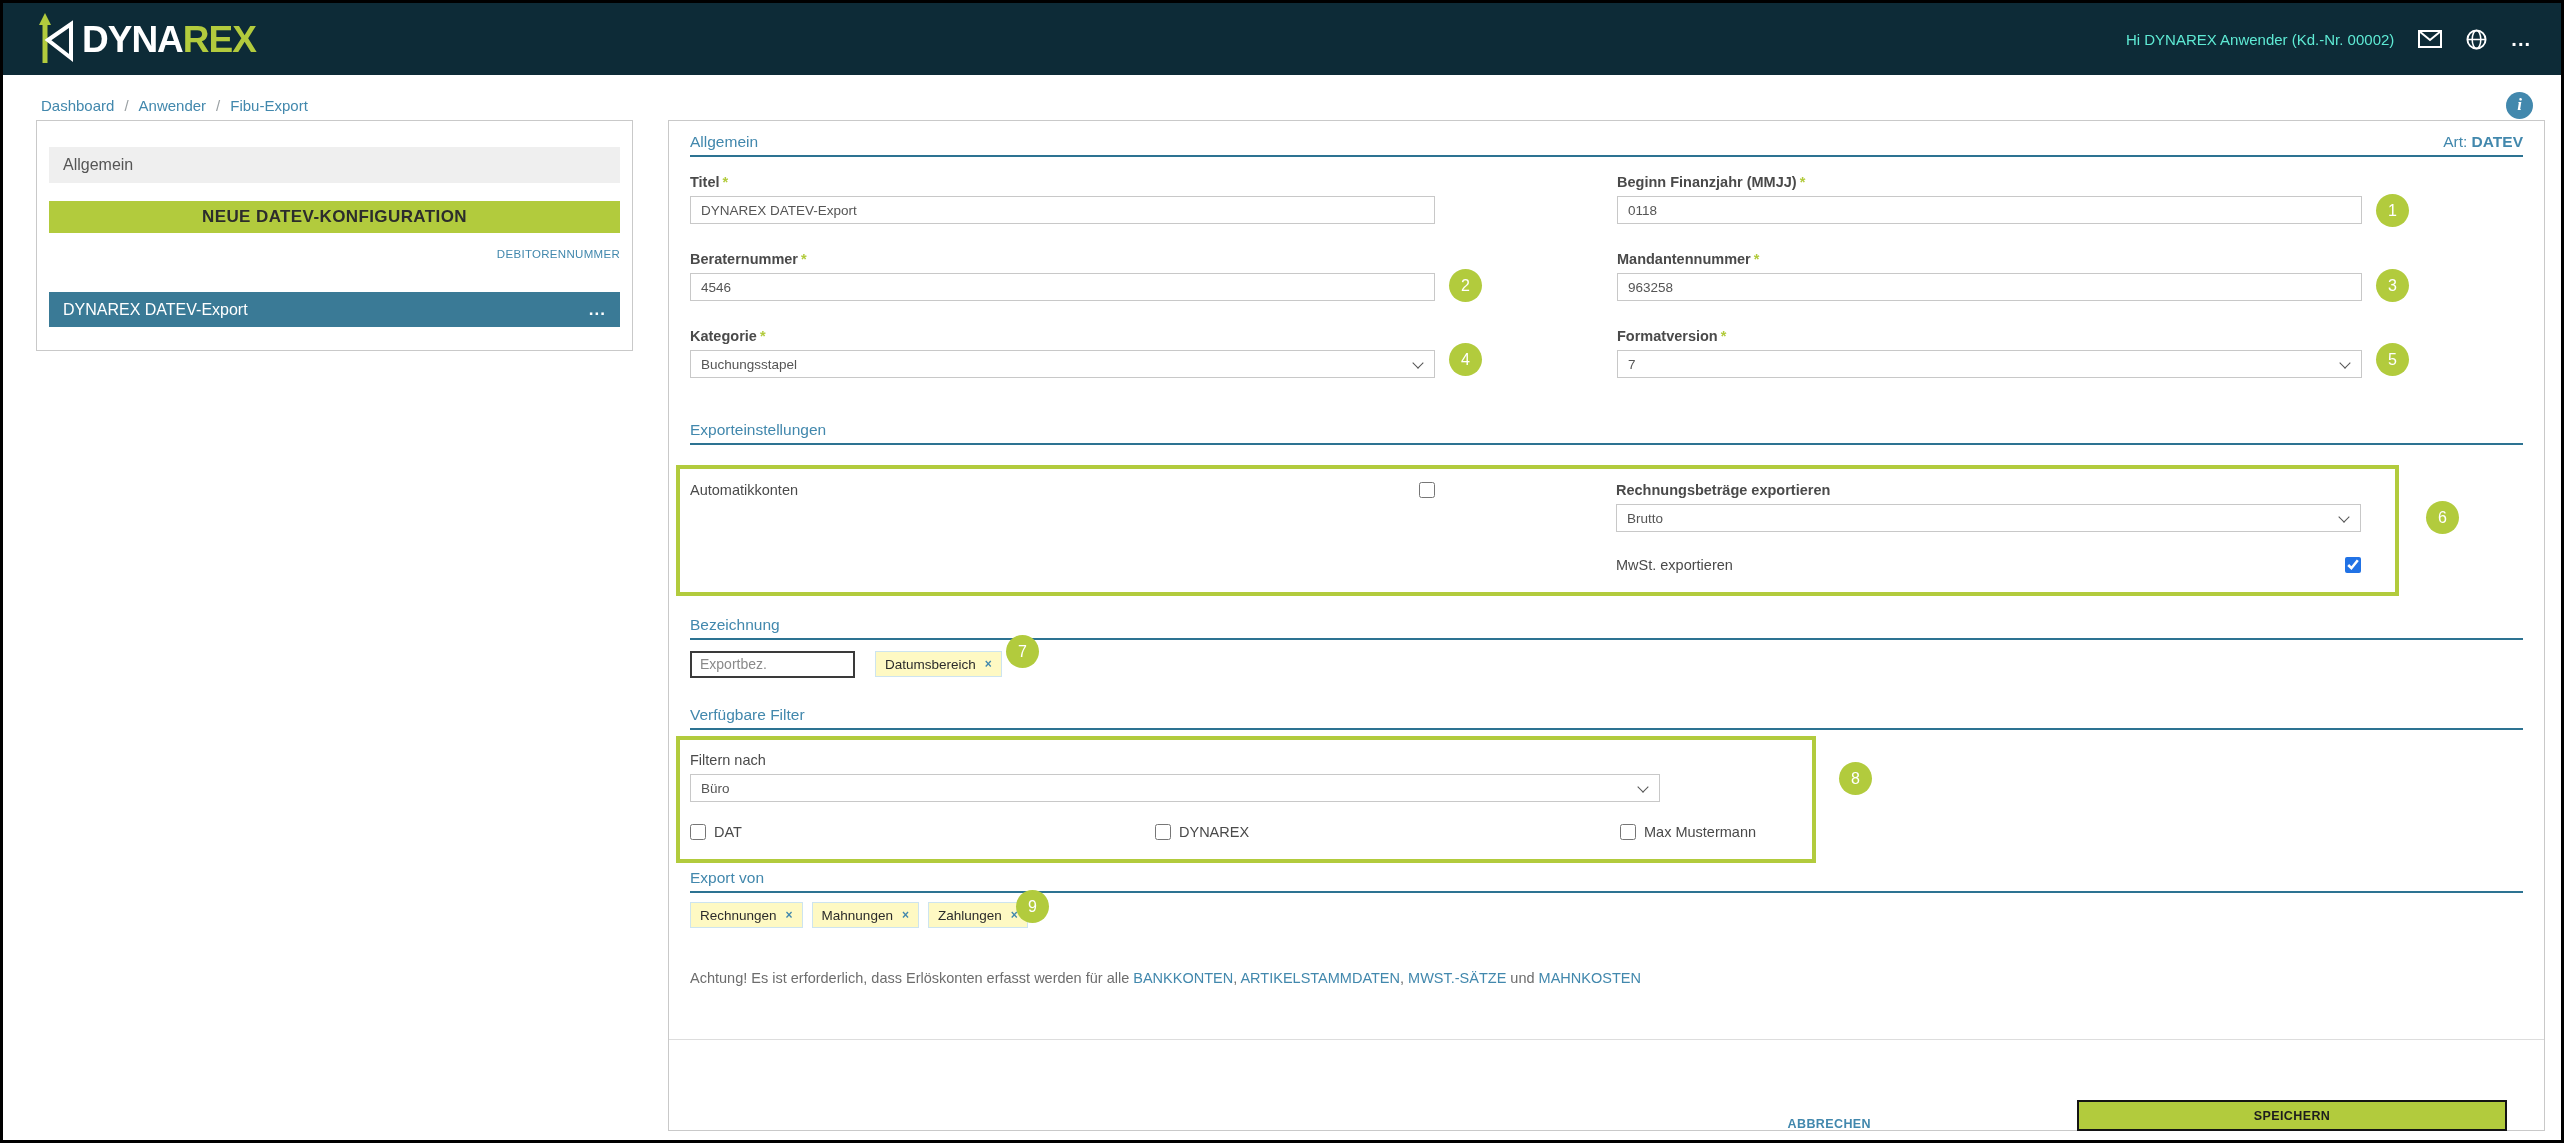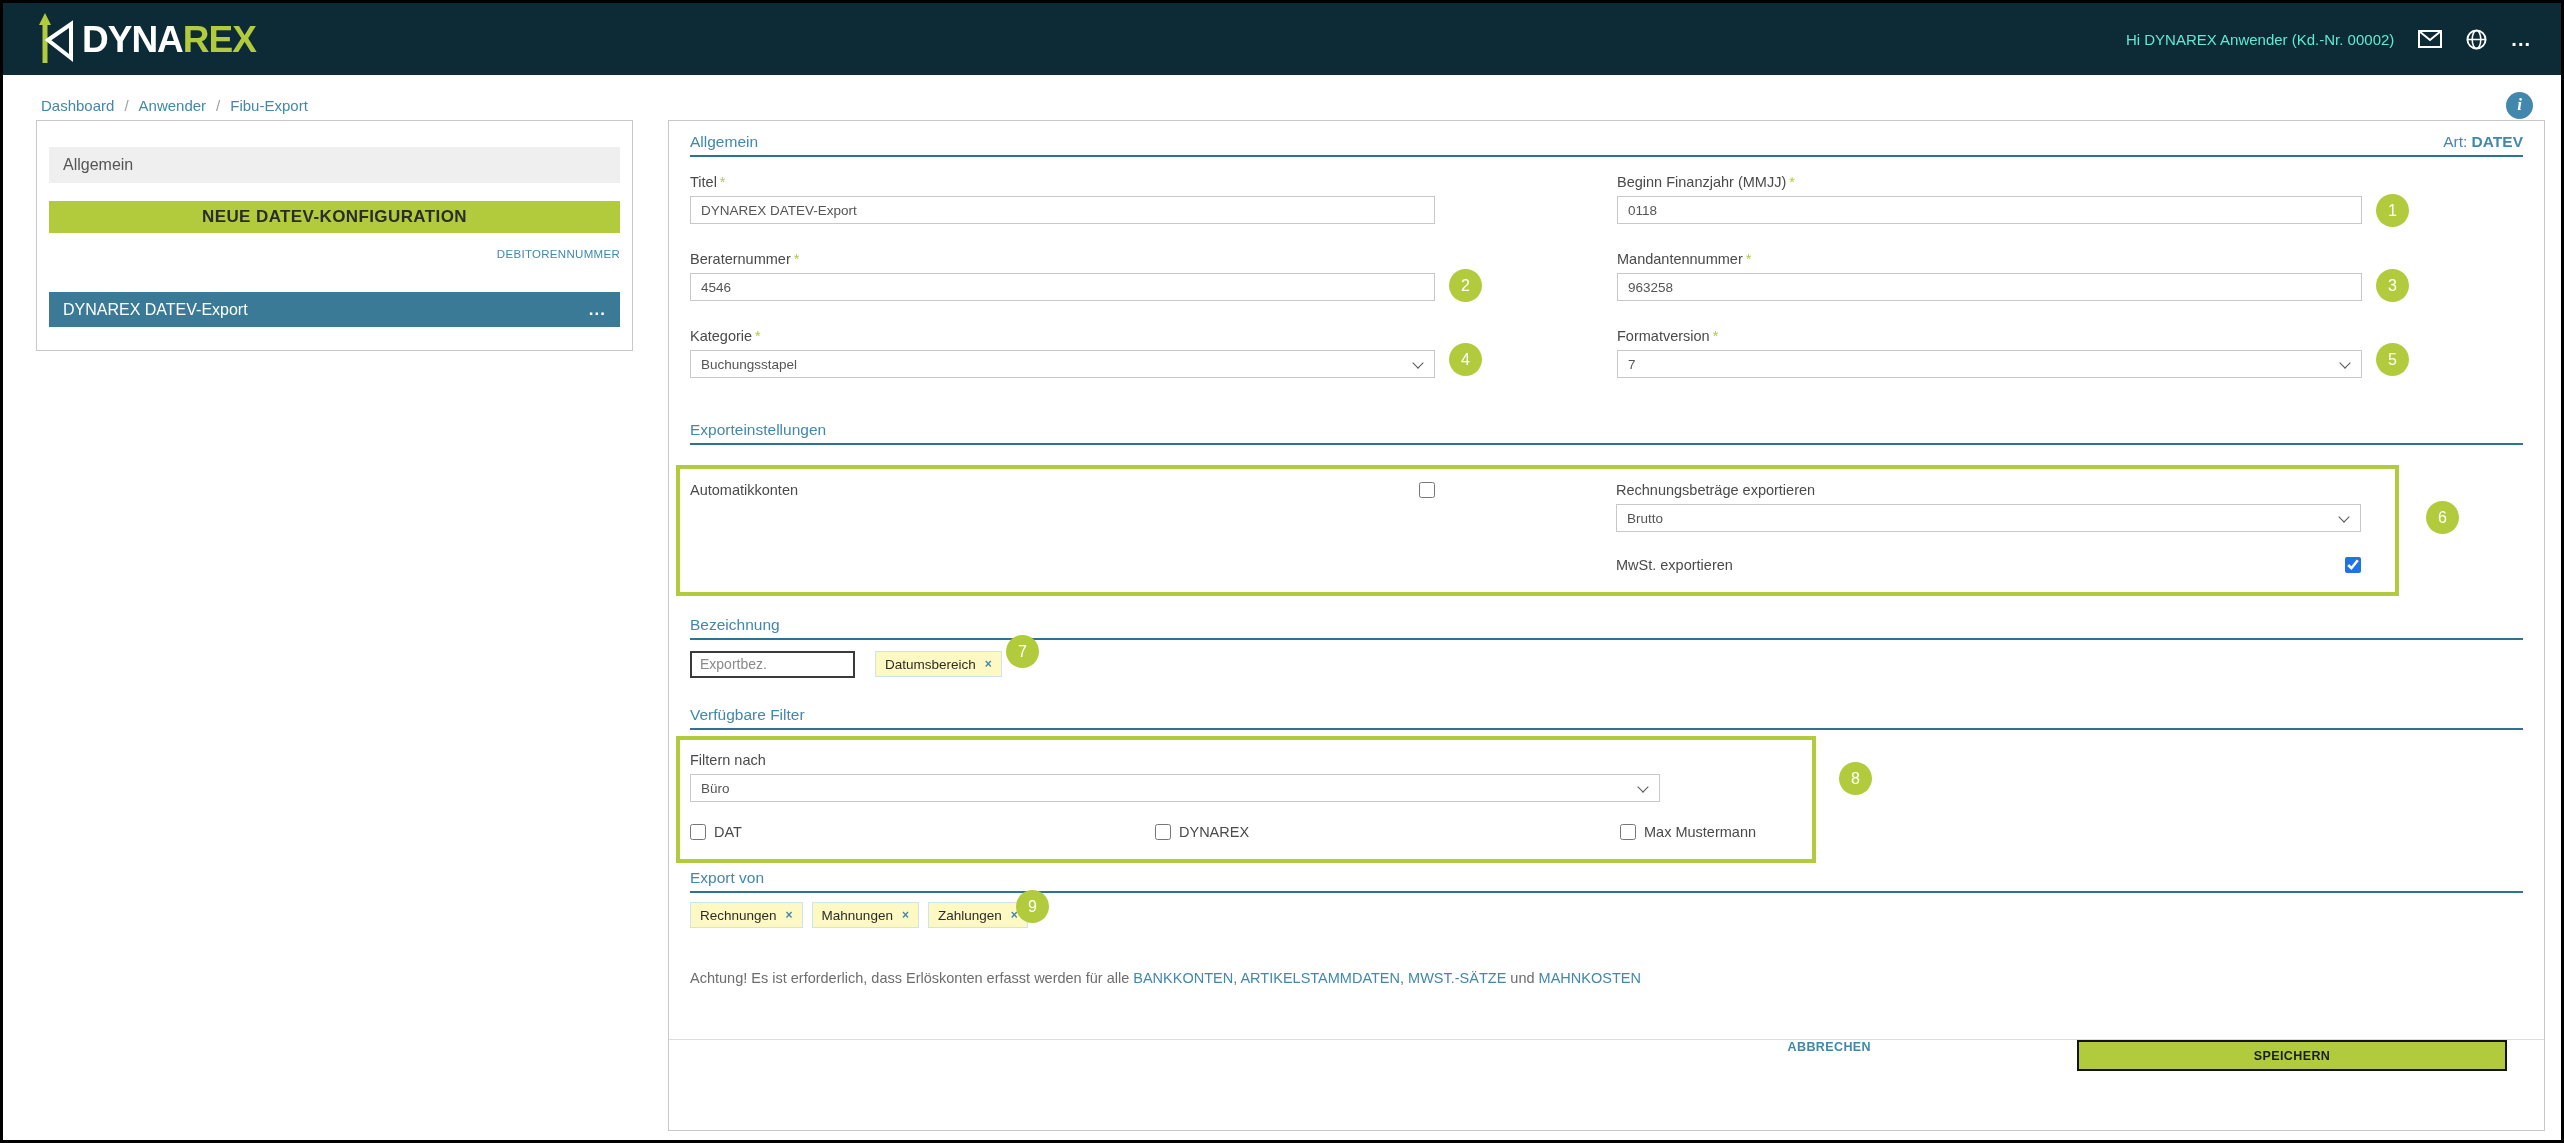--- a/index.html
+++ b/index.html
@@ -37,21 +37,21 @@
   .sec-head { display:flex; justify-content:space-between; align-items:flex-end; border-bottom:2px solid #2d7392; padding-bottom:4px; color:#4288ad; font-size:15.5px; }
   .sec-head .art b { font-weight:700; }
 
   .h-allgemein { margin-top:12px; }
   .h-export    { margin-top:43px; }
   .h-bez       { margin-top:20px; }
   .h-filter    { margin-top:28px; }
   .h-expvon    { margin-top:6px; }
 
   .grid2 { display:grid; grid-template-columns:745px 745px; column-gap:182px; row-gap:27px; margin-top:17px; }
-  .field label { display:block; font-size:14.5px; color:#4a4a4a; margin-bottom:6px; }
+  .field label { display:block; font-size:14.5px; color:#4a4a4a; margin-bottom:6px;font-weight:bold; }
   .req { color:#b2cb3d; margin-left:3px; }
   .tinput { width:100%; height:28px; border:1px solid #c8c8c8; background:#fff; padding:0 10px; font-size:13.5px; color:#555; font-family:"Liberation Sans", sans-serif; }
   .sel-wrap { position:relative; }
   .sel-wrap select { width:100%; height:28px; border:1px solid #c8c8c8; background:#fff; padding:0 28px 0 10px; font-size:13.5px; color:#555; appearance:none; -webkit-appearance:none; font-family:"Liberation Sans", sans-serif; cursor:pointer; }
   .sel-wrap::after { content:""; position:absolute; right:13px; top:9px; width:7px; height:7px; border:solid #555; border-width:0 1.5px 1.5px 0; transform:rotate(45deg); pointer-events:none; }
 
   .lime-box { border:4px solid #b2cb3d; background:#fff; }
   .box1 { margin-left:-14px; width:1723px; height:131px; margin-top:20px; padding:13px 0 0 10px; display:grid; grid-template-columns:745px 745px; column-gap:181px; }
   .row-between { display:flex; justify-content:space-between; align-items:flex-start; }
   .plain-label { font-size:14.5px; color:#4a4a4a; }
@@ -67,21 +67,21 @@
 
   .box2 { margin-left:-14px; width:1140px; height:127px; margin-top:6px; padding:12px 0 0 10px; }
   .box2 .flabel { font-size:14.5px; color:#4a4a4a; }
   .box2 .sel-wrap { width:970px; margin-top:6px; }
   .cbx-grid { margin-top:22px; display:grid; grid-template-columns:465px 465px auto; }
   .cbx-item { display:flex; align-items:center; gap:8px; font-size:14.5px; color:#4a4a4a; }
 
   .warning { margin-top:42px; font-size:14.5px; color:#6d6d6d; }
   .warning a { color:#4288ad; text-decoration:none; cursor:pointer; }
 
-  .footer { position:absolute; left:0; right:0; top:918px; height:92px; border-top:1px solid #ddd; display:flex; align-items:flex-start; justify-content:flex-end; padding-right:37px; }
+  .footer { position:absolute; left:0; right:0; top:918px; height:92px; border-top:1px solid #ddd; display:flex; align-items:flex-end; justify-content:flex-end; padding-right:37px; }
   .btn-cancel { background:none; border:none; color:#4288ad; font-size:12.5px; font-weight:700; letter-spacing:.4px; margin-right:206px; cursor:pointer; font-family:"Liberation Sans", sans-serif; }
   .btn-save { width:430px; height:31px; background:#b2cb3d; border:2px solid #141414; color:#1d1d1d; font-size:12.5px; font-weight:700; letter-spacing:.4px; cursor:pointer; font-family:"Liberation Sans", sans-serif; }
 
   .badge { position:absolute; width:33px; height:33px; border-radius:50%; background:#b2cb3d; color:#fff; font-size:16px; display:flex; align-items:center; justify-content:center; }
   .b1 { left:1707px; top:73px; }
   .b2 { left:780px;  top:148px; }
   .b3 { left:1707px; top:148px; }
   .b4 { left:780px;  top:222px; }
   .b5 { left:1707px; top:222px; }
   .b6 { left:1757px; top:380px; }

